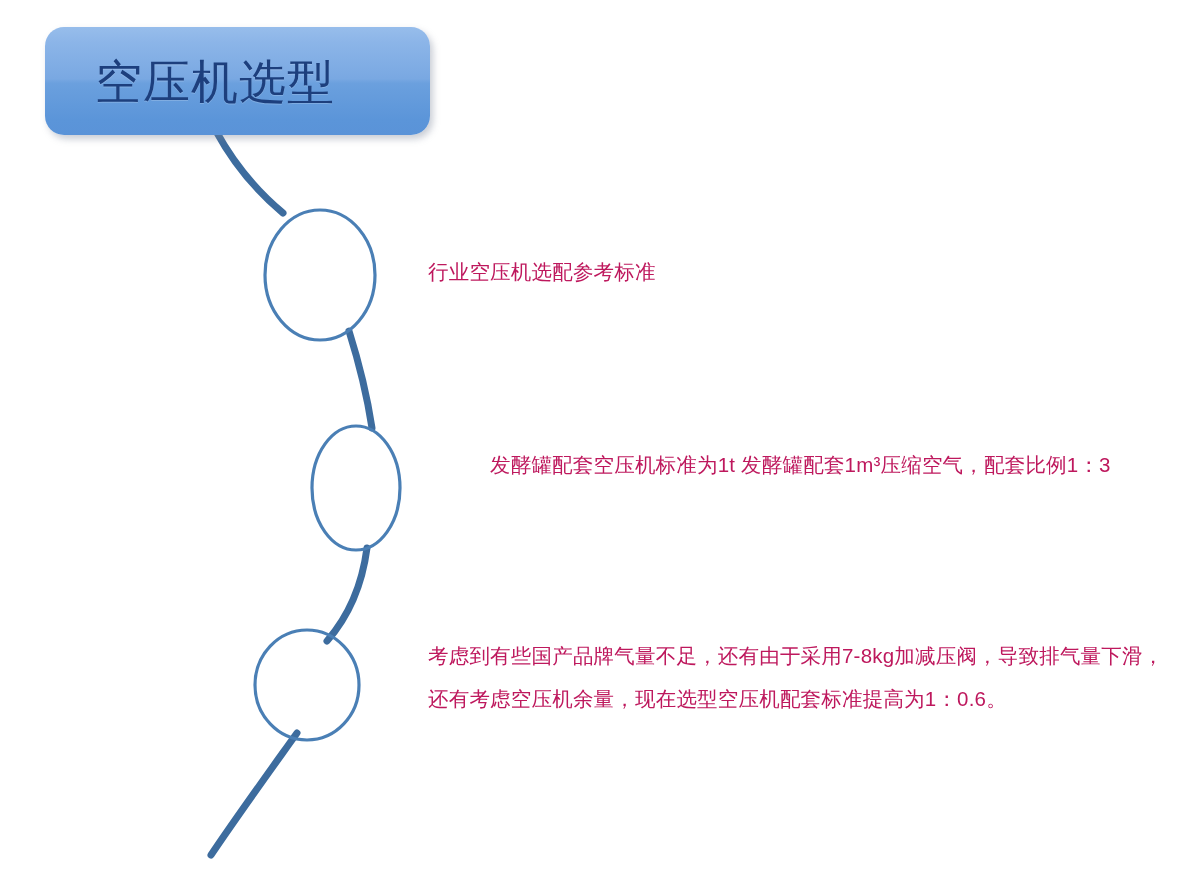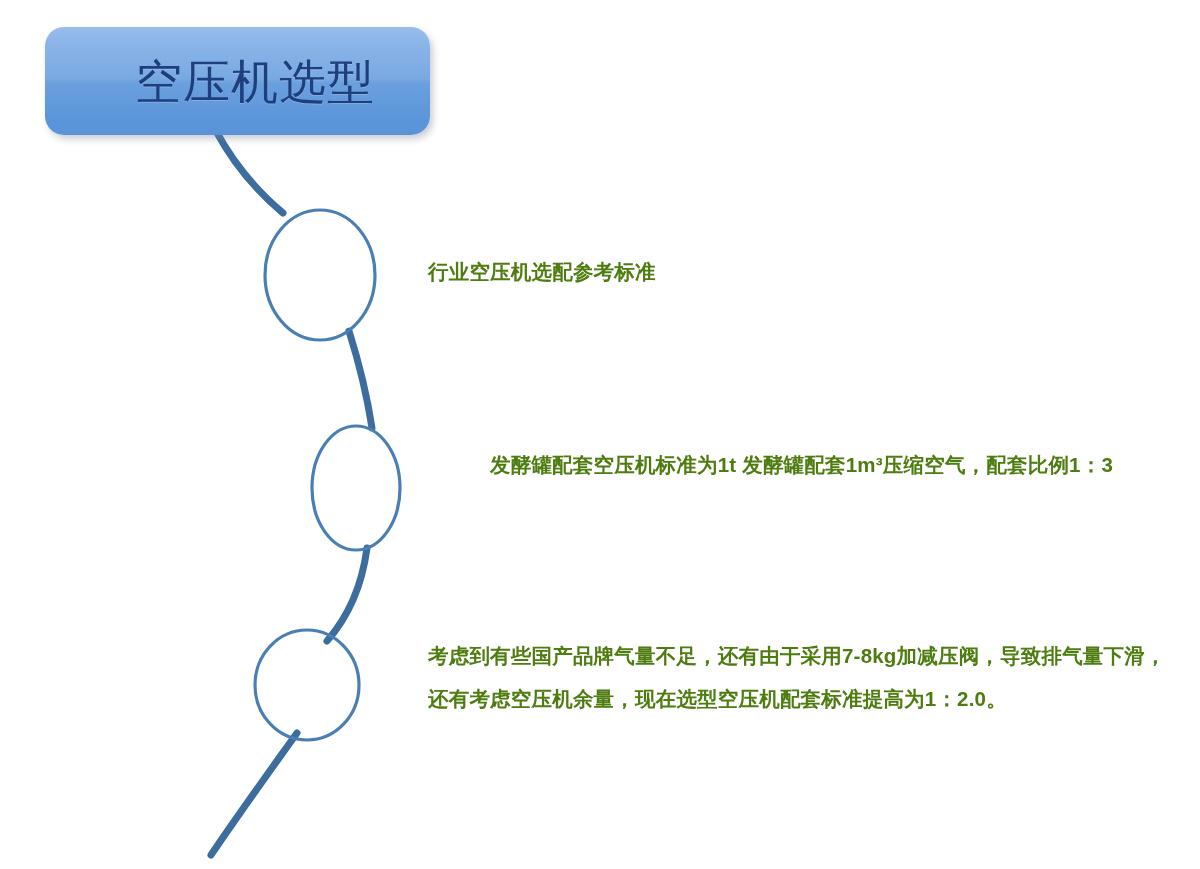--- a/index.html
+++ b/index.html
@@ -53,28 +53,27 @@
     padding-left: 50px;
   }
   #title-box .title-text {
     font-size: 47px;
     line-height: 1;
     color: #1d3f7d;
     letter-spacing: 1px;
     font-weight: 400;
     white-space: nowrap;
     text-shadow: 0 1px 0 rgba(255,255,255,0.18);
-    margin-left: 40px;
   }
 
   
   .node-text {
     position: absolute;
-    color: #4d7c0f;
-    font-weight: bold;
+    color: #be185d;
+    font-weight: normal;
     font-size: 20.5px;
     line-height: 43px;
     letter-spacing: 0.2px;
     white-space: pre-wrap;
   }
   #text-1 { left: 428px; top: 250px; width: 700px; }
   #text-2 { left: 490px; top: 443px; width: 690px; }
   #text-3 { left: 428px; top: 634px; width: 745px; }
 </style>
 </head>
@@ -98,15 +97,15 @@
   </svg>
 
   <div id="title-box">
     <span class="title-text">空压机选型</span>
   </div>
 
   <div class="node-text" id="text-1">行业空压机选配参考标准</div>
 
   <div class="node-text" id="text-2">发酵罐配套空压机标准为1t 发酵罐配套1m³压缩空气，配套比例1：3</div>
 
-  <div class="node-text" id="text-3">考虑到有些国产品牌气量不足，还有由于采用7-8kg加减压阀，导致排气量下滑，还有考虑空压机余量，现在选型空压机配套标准提高为1：2.0。</div>
+  <div class="node-text" id="text-3">考虑到有些国产品牌气量不足，还有由于采用7-8kg加减压阀，导致排气量下滑，还有考虑空压机余量，现在选型空压机配套标准提高为1：0.6。</div>
 
 </div>
 
 </body></html>

